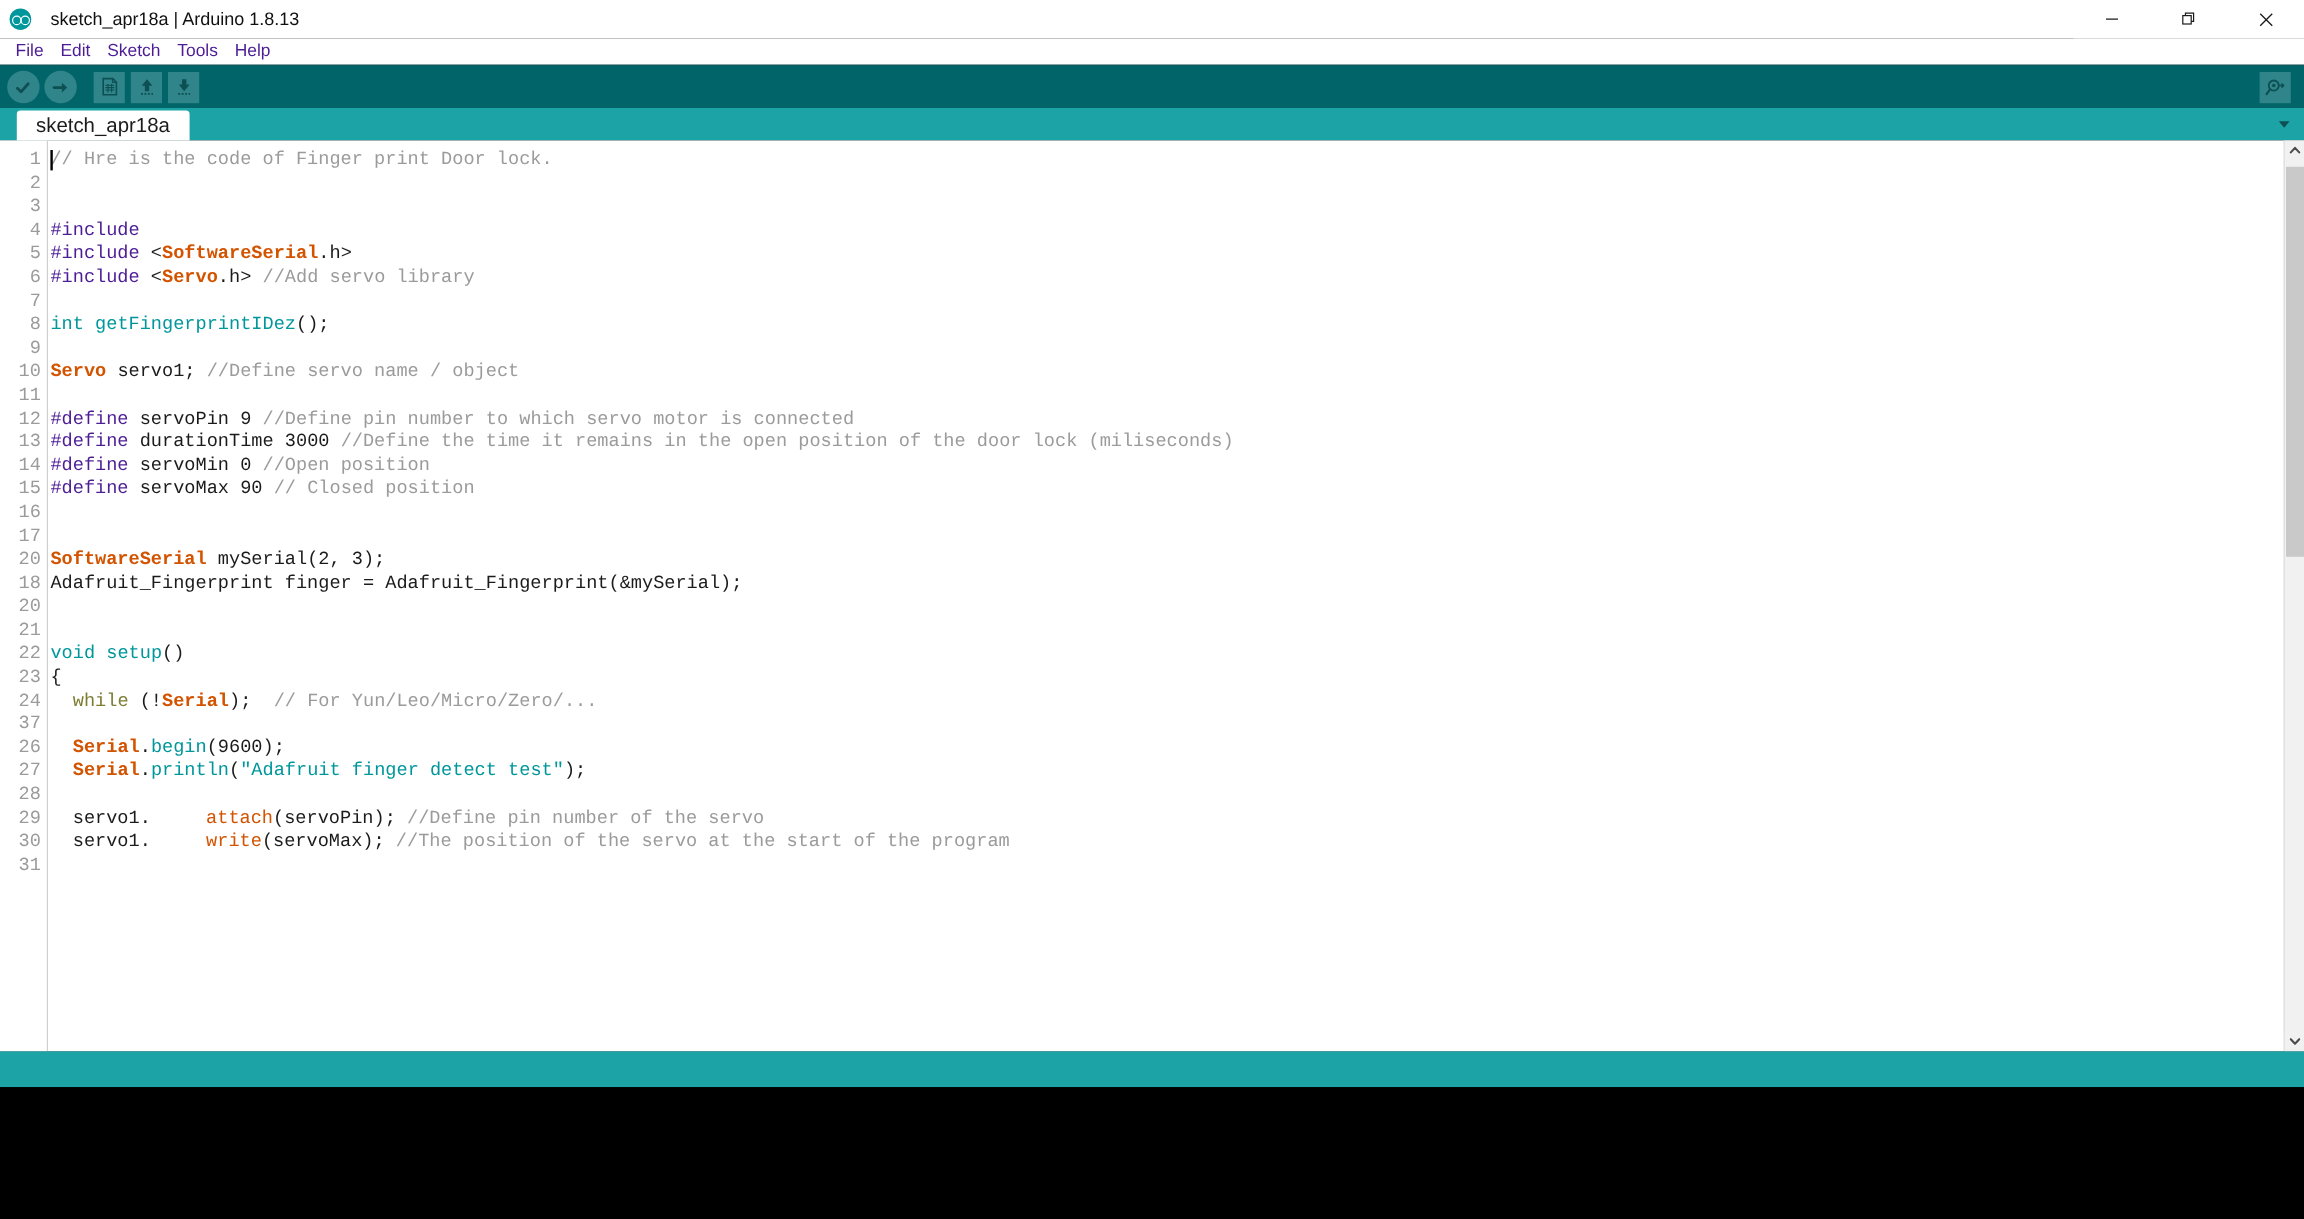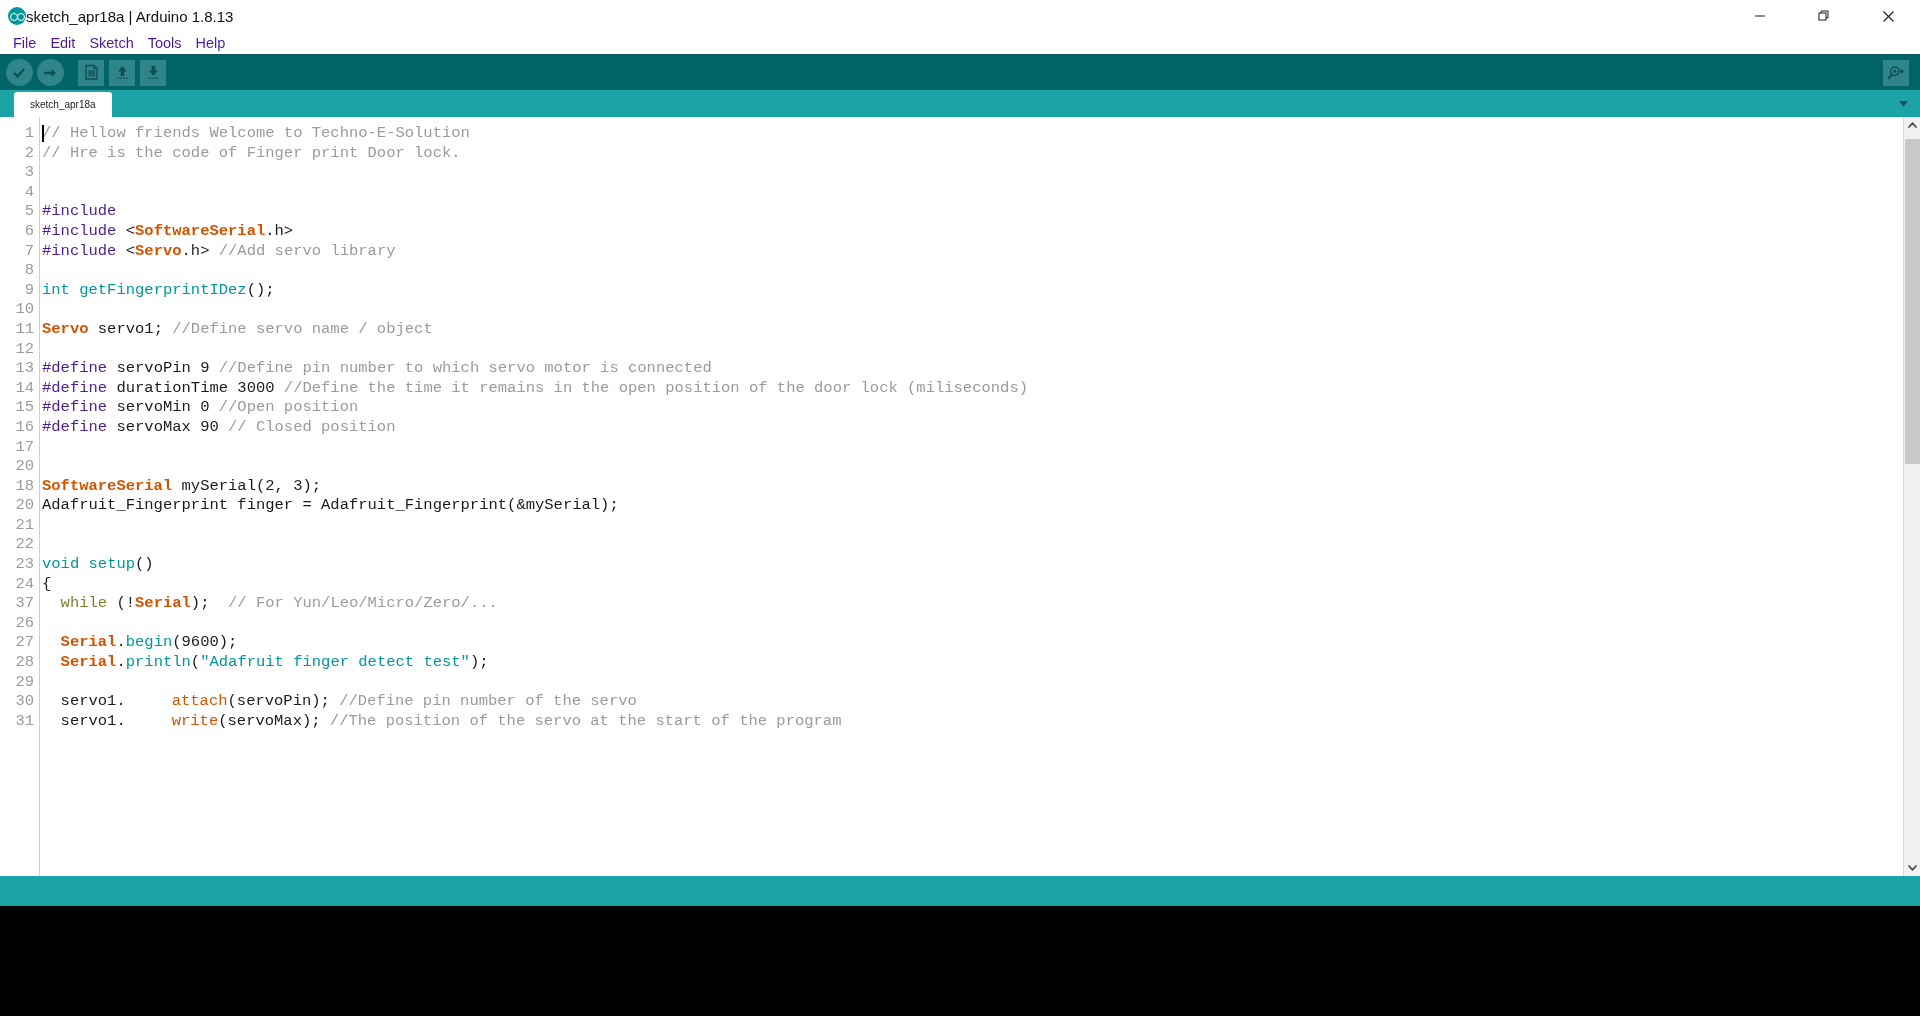--- a/index.html
+++ b/index.html
@@ -40,21 +40,21 @@
     position: absolute;
     top: 6px;
     width: 6px; height: 6px;
     border: 1.4px solid #ffffff;
     border-radius: 50%;
   }
   .app-icon::before { left: 1.5px; }
   .app-icon::after  { right: 1.5px; }
 
   .window-title {
-    margin-left: 0;
+    margin-left: 16px;
     font-size: 15px;
     color: #111111;
     white-space: nowrap;
   }
 
   .win-controls {
     position: absolute;
     right: 0; top: 0;
     height: 32px;
     display: flex;
@@ -125,21 +125,21 @@
     display: flex;
     align-items: flex-end;
   }
   .sketch-tab {
     margin-left: 14px;
     height: 25px;
     background: #ffffff;
     border-radius: 3px 3px 0 0;
     padding: 0 16px;
     display: flex; align-items: center;
-    font-size: 10px;
+    font-size: 17px;
     color: #1b1b1b;
     white-space: nowrap;
   }
   .tab-menu-btn {
     position: absolute;
     right: 6px; top: 3px;
     width: 21px; height: 21px;
     display: flex; align-items: center; justify-content: center;
   }
 
@@ -376,21 +376,20 @@
       <div>26</div>
       <div>27</div>
       <div>28</div>
       <div>29</div>
       <div>30</div>
       <div>31</div>
     </div>
 
     <div class="code" id="code-area">
       <div class="caret"></div>
-    <div class="code-line"><span class="t-com">// Hellow friends Welcome to Techno-E-Solution</span></div>
         <div class="code-line"><span class="t-com">// Hre is the code of Finger print Door lock.</span></div>
         <div class="code-line">&nbsp;</div>
         <div class="code-line">&nbsp;</div>
         <div class="code-line"><span class="t-pre">#include</span> <adafruit_fingerprint.h></adafruit_fingerprint.h></div>
         <div class="code-line"><span class="t-pre">#include</span> &lt;<span class="t-obj">SoftwareSerial</span>.h&gt;</div>
         <div class="code-line"><span class="t-pre">#include</span> &lt;<span class="t-obj">Servo</span>.h&gt; <span class="t-com">//Add servo library</span></div>
         <div class="code-line">&nbsp;</div>
         <div class="code-line"><span class="t-typ">int</span> <span class="t-fn2">getFingerprintIDez</span>();</div>
         <div class="code-line">&nbsp;</div>
         <div class="code-line"><span class="t-obj">Servo</span> servo1; <span class="t-com">//Define servo name / object</span></div>

